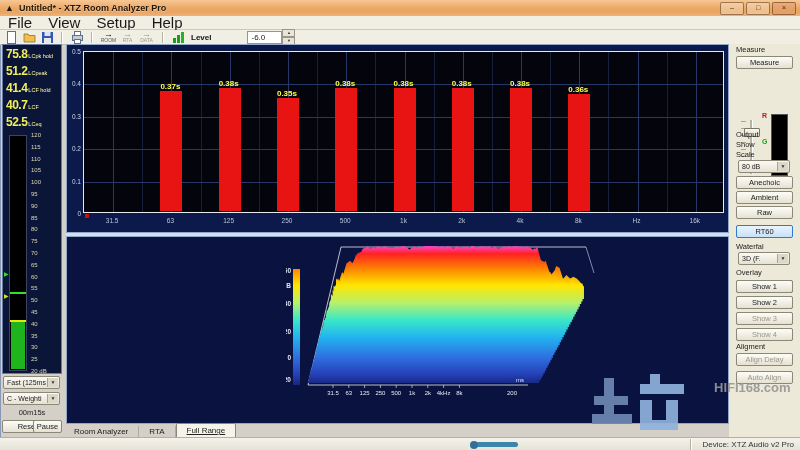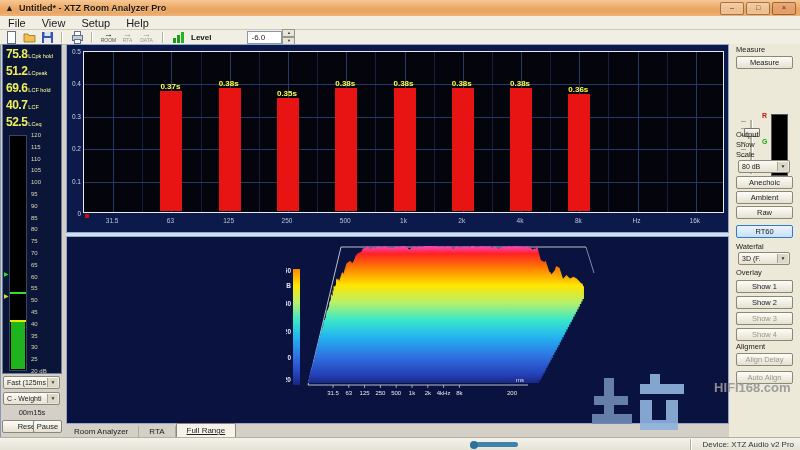--- a/index.html
+++ b/index.html
@@ -12,21 +12,21 @@
     display:flex;align-items:center;}
   .titlebar .appicon{width:9px;height:9px;margin:0 5px 0 5px;color:#1a1a1a;font-size:9px;line-height:9px;}
   .titlebar .title{font-size:9px;font-weight:bold;color:#221509;text-shadow:0 1px 1px rgba(255,255,255,.5);}
   .winbtns{position:absolute;right:4px;top:2px;display:flex;gap:2px;}
   .winbtn{width:22px;height:11px;border:1px solid rgba(96,60,24,.6);border-radius:2px;
     background:rgba(250,240,228,.35);font-size:7px;line-height:10px;text-align:center;color:#3a2a18;}
   .winbtn.close{background:rgba(225,150,110,.45);}
   
   .menubar{position:absolute;left:0;top:16px;width:800px;height:13px;background:#f1efe3;
     border-bottom:1px solid #cdc9b8;display:flex;align-items:center;}
-  .menu-item{font-size:11px;color:#1a1a1a;padding:0 8px;}
+  .menu-item{font-size:15px;color:#1a1a1a;padding:0 8px;}
   .toolbar{position:absolute;left:0;top:30px;width:800px;height:15px;background:#f1efe3;
     border-bottom:1px solid #c2beae;display:flex;align-items:center;gap:4px;padding-left:4px;box-sizing:border-box;}
   .tsep{width:1px;height:11px;background:#b8b4a2;border-right:1px solid #fff;margin:0 3px;}
   .ticon{width:14px;height:13px;display:flex;align-items:center;justify-content:center;}
   .texport{display:flex;flex-direction:column;align-items:center;width:17px;line-height:4px;}
   .texport .arr{font-size:9px;font-weight:bold;line-height:7px;}
   .texport .cap{font-size:5px;line-height:5px;letter-spacing:0;}
   .texport.dim .arr,.texport.dim .cap{color:#9a9788;}
   .texport.on .arr{color:#111;} .texport.on .cap{color:#555;}
   .lvl-label{font-size:8px;color:#111;margin:0 6px 0 2px;font-weight:bold;}
@@ -204,21 +204,21 @@
     <div class="readings">
         <div class="reading">
           <span class="rv">75.8</span>
           <span class="rl">LCpk hold</span>
         </div>
         <div class="reading">
           <span class="rv">51.2</span>
           <span class="rl">LCpeak</span>
         </div>
         <div class="reading">
-          <span class="rv">69.6</span>
+          <span class="rv">41.4</span>
           <span class="rl">LCF hold</span>
         </div>
         <div class="reading">
           <span class="rv">40.7</span>
           <span class="rl">LCF</span>
         </div>
         <div class="reading">
           <span class="rv">52.5</span>
           <span class="rl">LCeq</span>
         </div>

